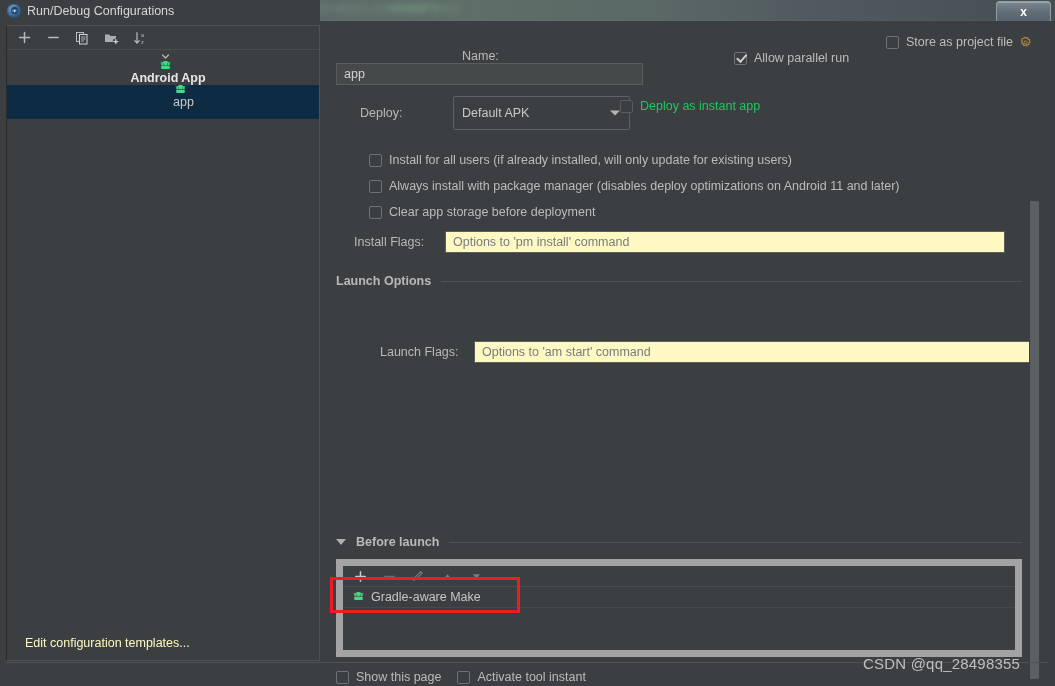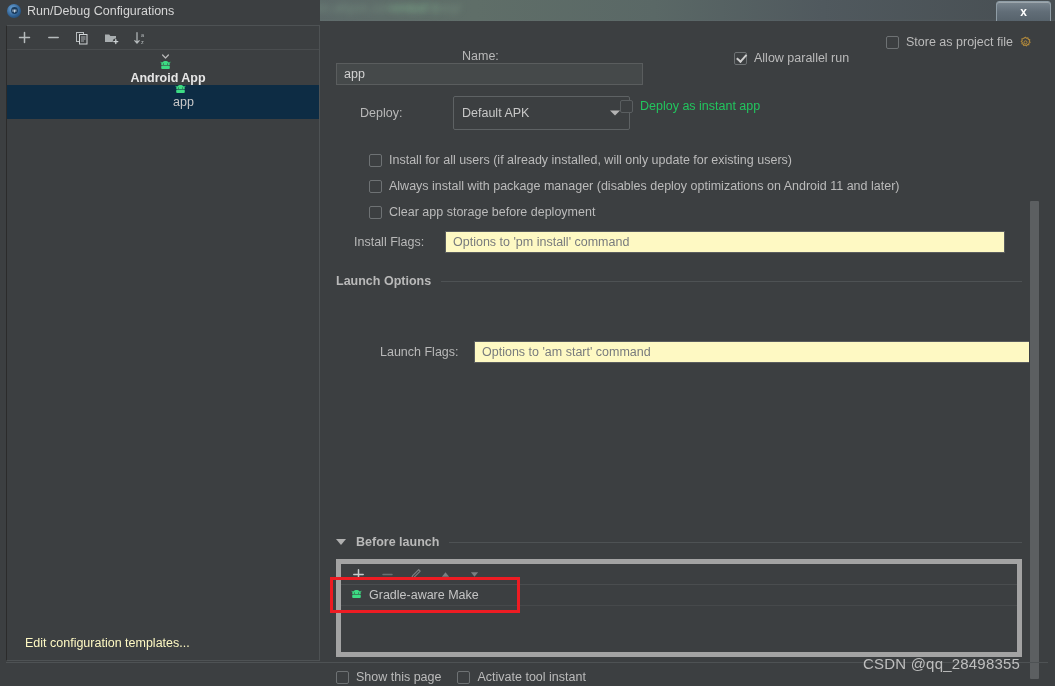--- a/index.html
+++ b/index.html
@@ -262,21 +262,21 @@
     border-top: 6px solid #b0b0b0;
     flex: none;
   }
 
   
   .bl-panel {
     position: absolute;
     left: 6px; top: 534px;
     width: 686px;
     height: 98px;
-    border: 5px solid #a3a3a3;
+    border: 7px solid #a3a3a3;
     box-sizing: border-box;
     background: #3c3f41;
   }
   .bl-toolbar {
     height: 21px;
     display: flex;
     align-items: center;
     padding-left: 9px;
     gap: 13px;
     border-bottom: 1px solid #4a4d4f;

